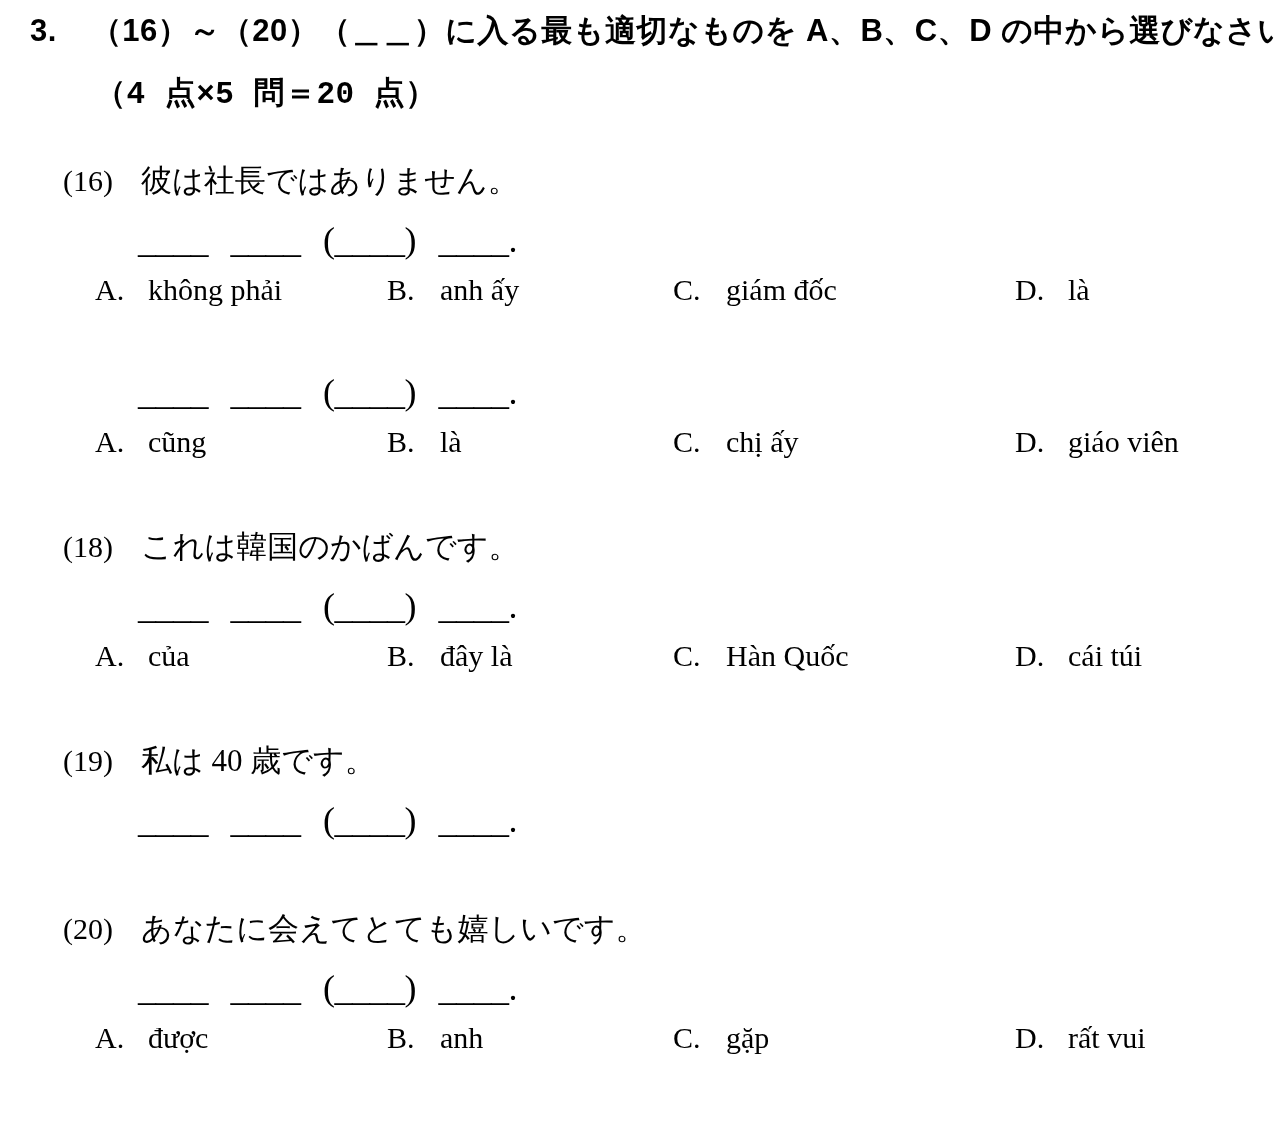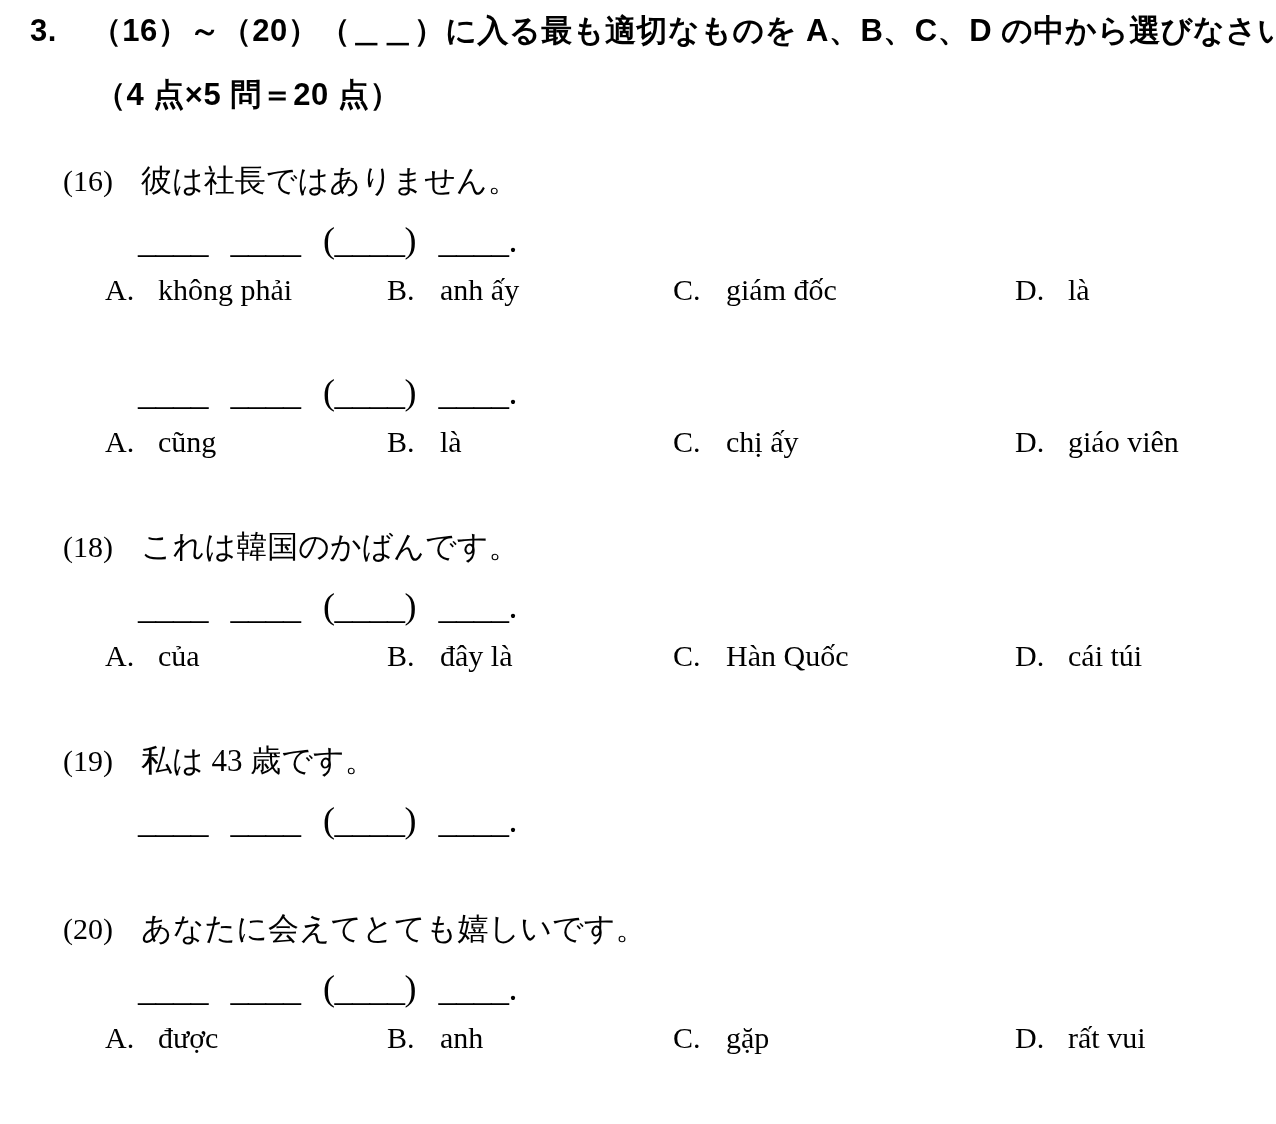--- a/index.html
+++ b/index.html
@@ -22,21 +22,21 @@
     font-family: "Liberation Sans", sans-serif;
     font-weight: 700;
     font-size: 31px;
     line-height: 42px;
     white-space: nowrap;
     letter-spacing: 0.5px;
   }
   .section-number { margin-right: 34px; }
   .section-points {
     margin: 22px 0 0 95px;
-    font-family: Liberation Sans, sans-serif;
+    font-family: Liberation Mono, monospace;
     font-weight: 700;
     font-size: 31px;
     line-height: 42px;
     letter-spacing: 0.5px;
   }
   
   .questions { margin-top: 34px; }
   .question-block { margin-left: 63px; margin-top: 50px; }
   .question-block.first { margin-top: 0; }
 
@@ -58,21 +58,21 @@
     white-space: nowrap;
   }
   .options-row {
     position: relative;
     height: 46px;
     font-size: 30px;
     line-height: 44px;
   }
   .option { position: absolute; top: 0; white-space: nowrap; }
   .option .opt-label { display: inline-block; min-width: 53px; }
-  .opt-a { left: 32px; margin-left: 10px; }
+  .opt-a { left: 32px; }
   .opt-b { left: 324px; }
   .opt-c { left: 610px; }
   .opt-d { left: 952px; }
 </style>
 </head>
 <body>
 
 <div>
 
   <div class="section-header">
@@ -114,21 +114,21 @@
       <div class="options-row">
         <span class="option opt-a"><span class="opt-label">A.</span><span>của</span></span>
         <span class="option opt-b"><span class="opt-label">B.</span><span>đây là</span></span>
         <span class="option opt-c"><span class="opt-label">C.</span><span>Hàn Quốc</span></span>
         <span class="option opt-d"><span class="opt-label">D.</span><span>cái túi</span></span>
       </div>
     </div>
 
     <div class="question-block">
       <div class="prompt-line">
-        <span class="q-num">(19)</span><span>私は 43 歳です。</span>
+        <span class="q-num">(19)</span><span>私は 40 歳です。</span>
       </div>
       <div class="blank-line">____ ____ (____) ____.</div>
     </div>
 
     <div class="question-block">
       <div class="prompt-line">
         <span class="q-num">(20)</span><span>あなたに会えてとても嬉しいです。</span>
       </div>
       <div class="blank-line">____ ____ (____) ____.</div>
       <div class="options-row">

